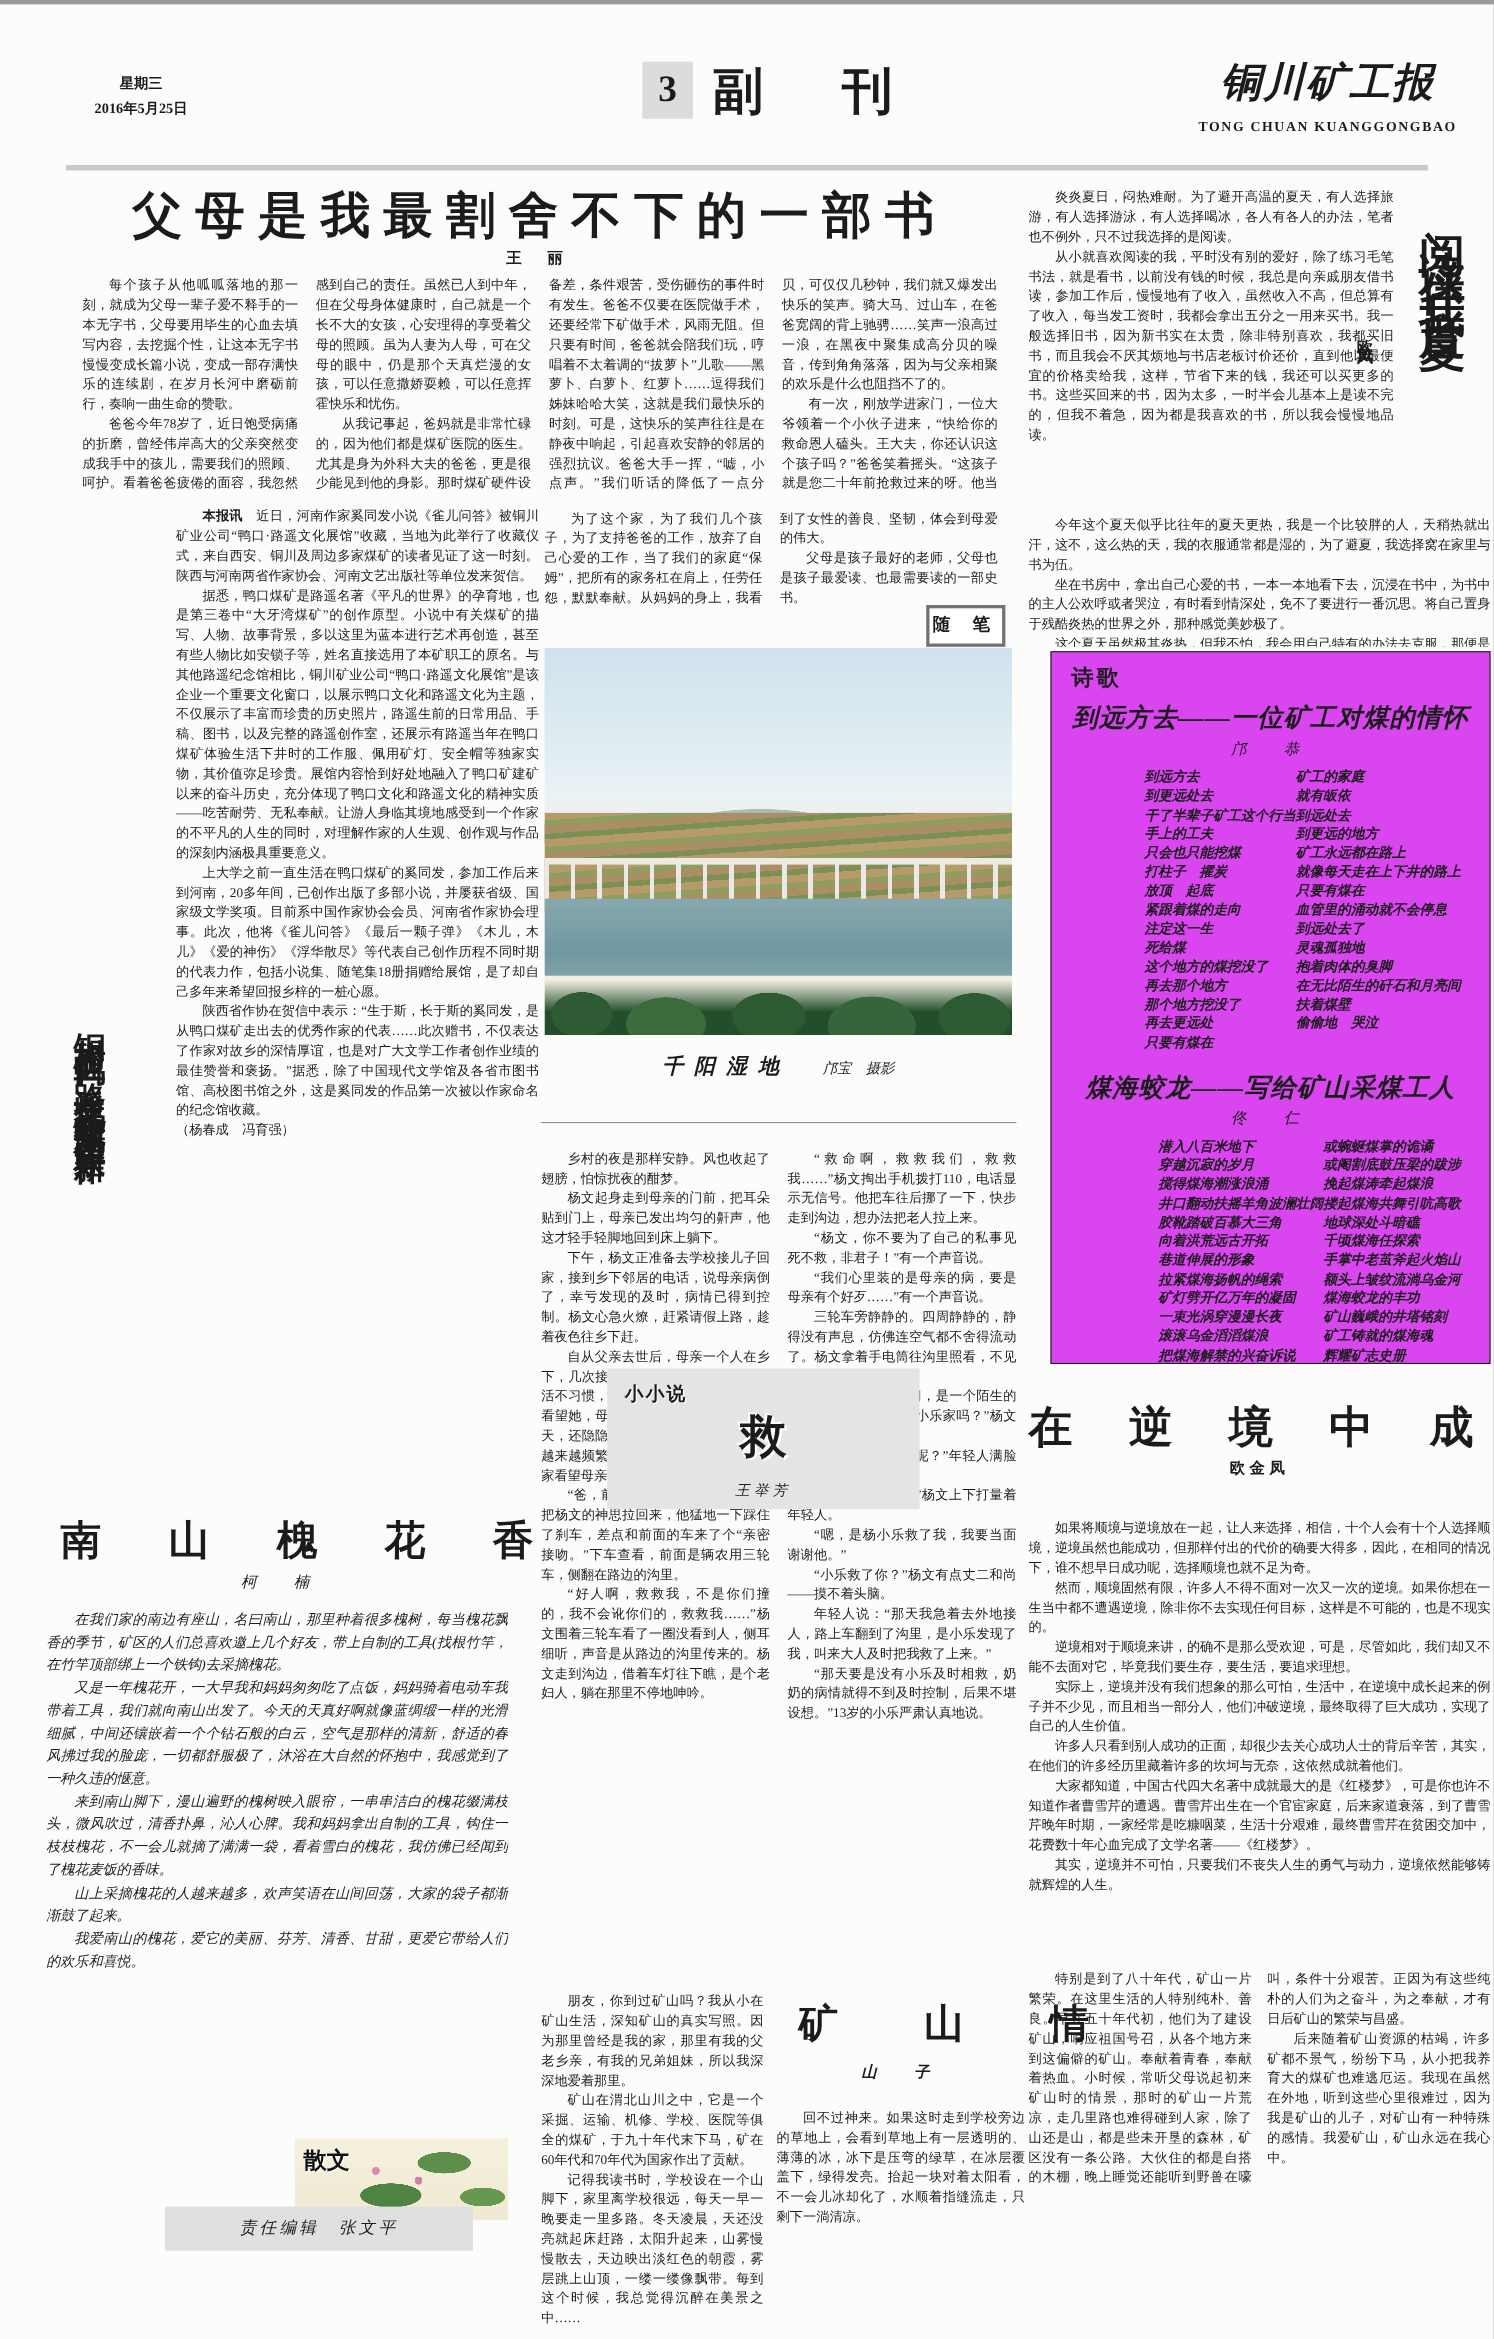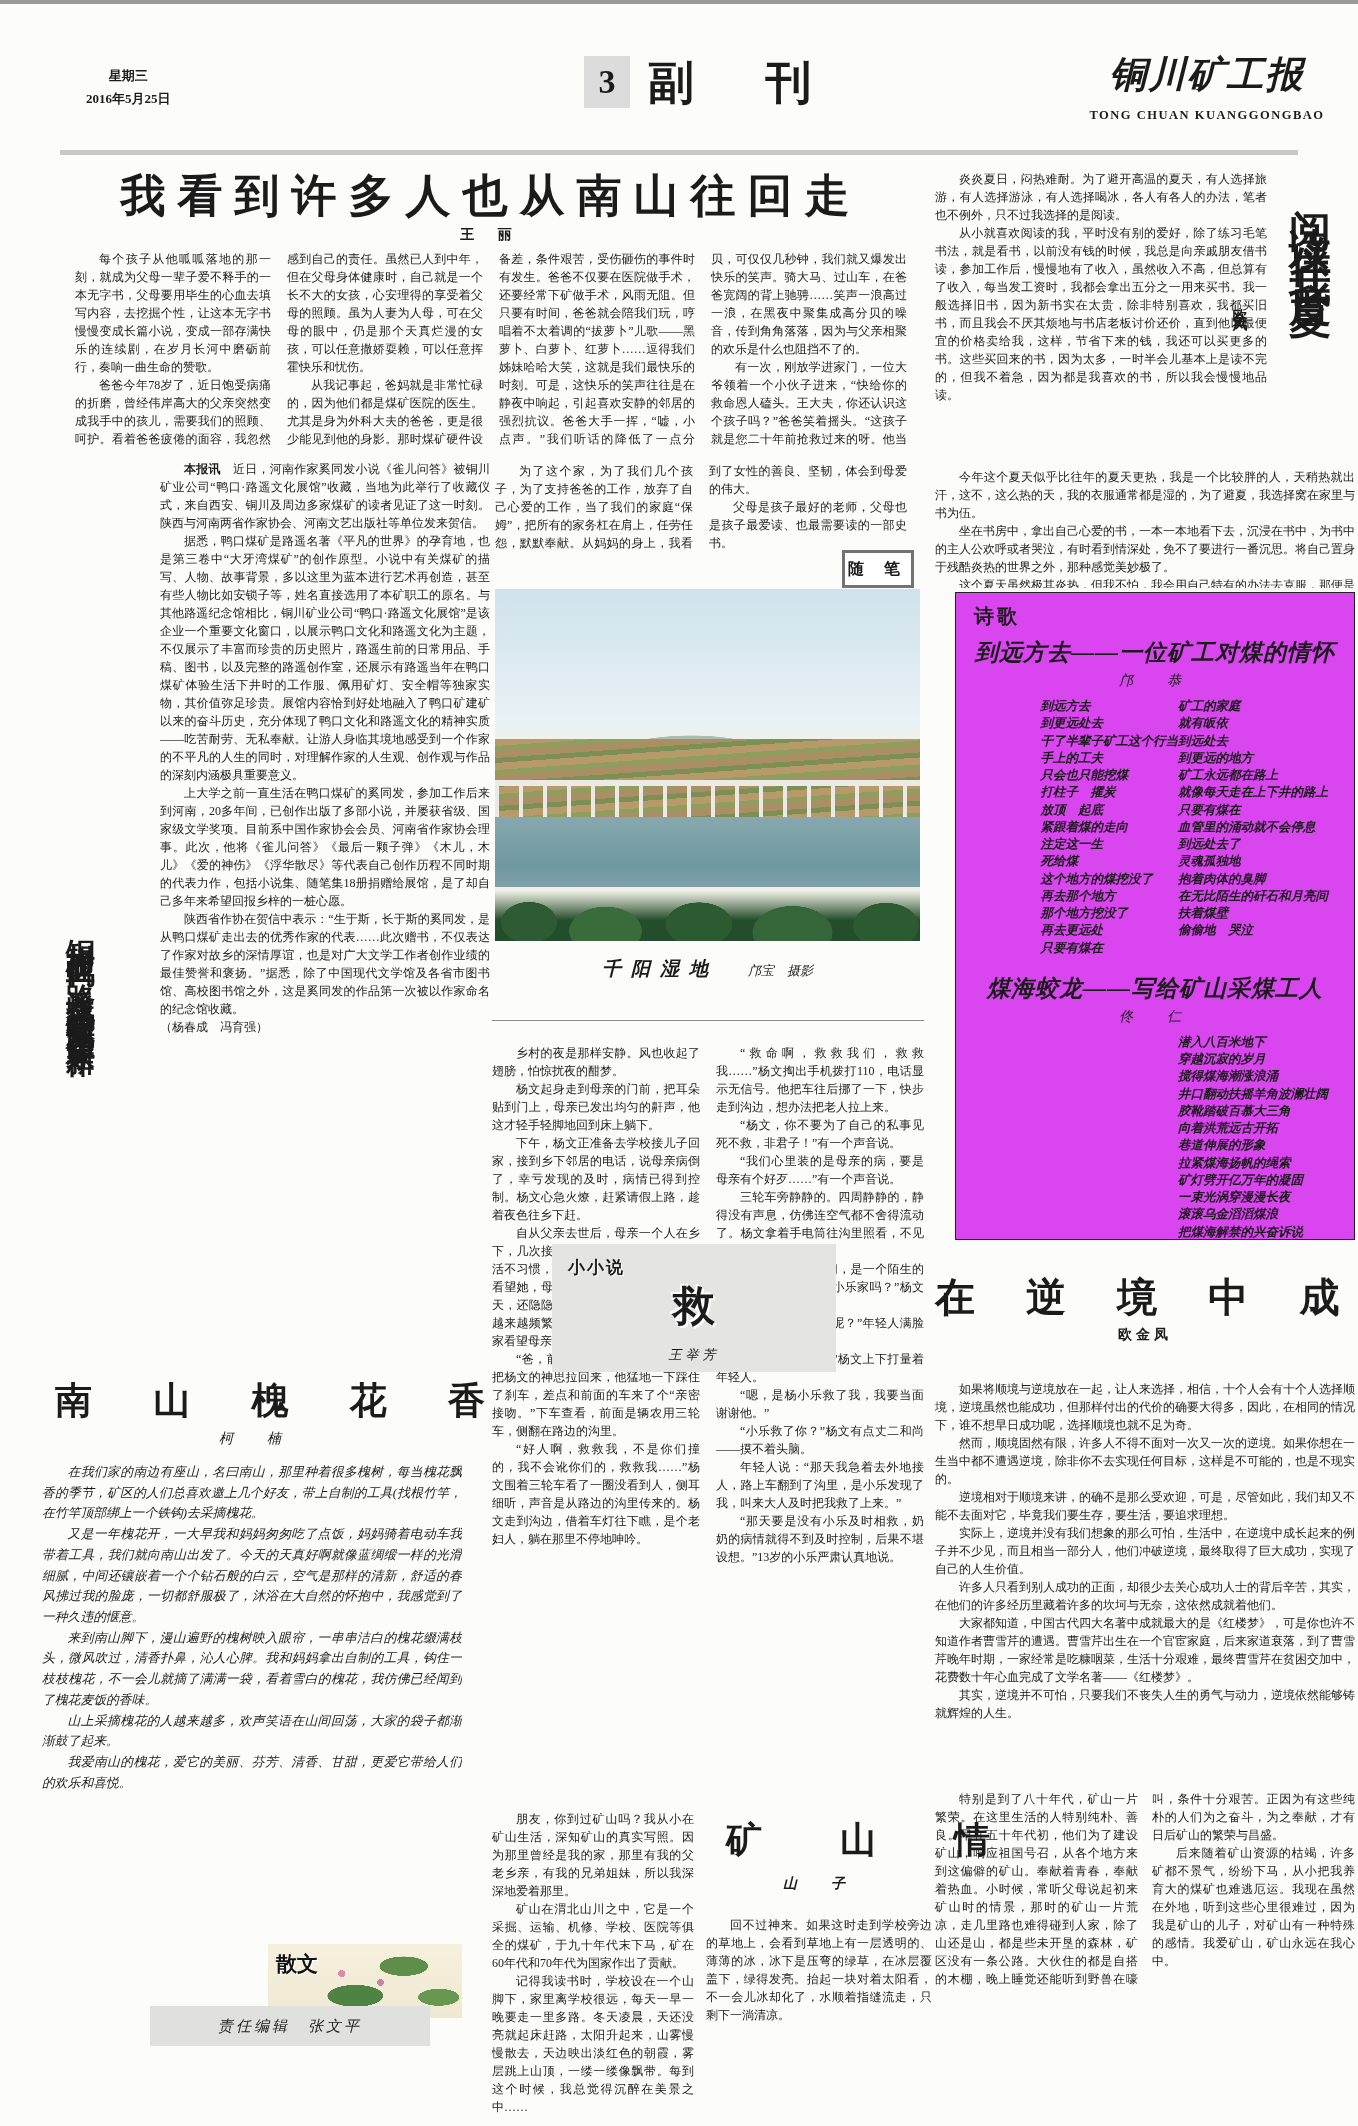--- a/index.html
+++ b/index.html
@@ -119,21 +119,21 @@
     <div>2016年5月25日</div>
   </div>
   <div class="abs pagenum">3</div>
   <div class="abs section-title">副  刊</div>
   <div class="abs brand">
     <div class="cn">铜川矿工报</div>
     <div class="en">TONG CHUAN KUANGGONGBAO</div>
   </div>
   <div class="abs header-rule"></div>
 
-  <div class="abs fumu-title">我看到许多人也从南山往回走</div>
+  <div class="abs fumu-title">父母是我最割舍不下的一部书</div>
   <div class="abs fumu-author">王 丽</div>
   <div class="abs fumu-cols bodytxt paras">
       <p>每个孩子从他呱呱落地的那一刻，就成为父母一辈子爱不释手的一本无字书，父母要用毕生的心血去填写内容，去挖掘个性，让这本无字书慢慢变成长篇小说，变成一部存满快乐的连续剧，在岁月长河中磨砺前行，奏响一曲生命的赞歌。</p>
       <p>爸爸今年78岁了，近日饱受病痛的折磨，曾经伟岸高大的父亲突然变成我手中的孩儿，需要我们的照顾、呵护。看着爸爸疲倦的面容，我忽然感到自己的责任。虽然已人到中年，但在父母身体健康时，自己就是一个长不大的女孩，心安理得的享受着父母的照顾。虽为人妻为人母，可在父母的眼中，仍是那个天真烂漫的女孩，可以任意撒娇耍赖，可以任意挥霍快乐和忧伤。</p>
       <p>从我记事起，爸妈就是非常忙碌的，因为他们都是煤矿医院的医生。尤其是身为外科大夫的爸爸，更是很少能见到他的身影。那时煤矿硬件设备差，条件艰苦，受伤砸伤的事件时有发生。爸爸不仅要在医院做手术，还要经常下矿做手术，风雨无阻。但只要有时间，爸爸就会陪我们玩，哼唱着不太着调的“拔萝卜”儿歌——黑萝卜、白萝卜、红萝卜……逗得我们姊妹哈哈大笑，这就是我们最快乐的时刻。可是，这快乐的笑声往往是在静夜中响起，引起喜欢安静的邻居的强烈抗议。爸爸大手一挥，“嘘，小点声。”我们听话的降低了一点分贝，可仅仅几秒钟，我们就又爆发出快乐的笑声。骑大马、过山车，在爸爸宽阔的背上驰骋……笑声一浪高过一浪，在黑夜中聚集成高分贝的噪音，传到角角落落，因为与父亲相聚的欢乐是什么也阻挡不了的。</p>
       <p>有一次，刚放学进家门，一位大爷领着一个小伙子进来，“快给你的救命恩人磕头。王大夫，你还认识这个孩子吗？”爸爸笑着摇头。“这孩子就是您二十年前抢救过来的呀。他当年得了……”老大爷激动地说。还有“王院长，谢谢你！是您给了我第二次生命……”还有……从父亲的身上，我懂得了什么是敬业、奉献，真诚！</p>
     </div>
   <div class="abs fumu-cont bodytxt paras">
       <p>为了这个家，为了我们几个孩子，为了支持爸爸的工作，放弃了自己心爱的工作，当了我们的家庭“保姆”，把所有的家务杠在肩上，任劳任怨，默默奉献。从妈妈的身上，我看到了女性的善良、坚韧，体会到母爱的伟大。</p>
       <p>父母是孩子最好的老师，父母也是孩子最爱读、也最需要读的一部史书。</p>
@@ -243,20 +243,32 @@
 搅得煤海潮涨浪涌
 井口翻动扶摇羊角波澜壮阔
 胶靴踏破百慕大三角
 向着洪荒远古开拓
 巷道伸展的形象
 拉紧煤海扬帆的绳索
 矿灯劈开亿万年的凝固
 一束光涡穿漫漫长夜
 滚滚乌金滔滔煤浪
 把煤海解禁的兴奋诉说</div>
+        <div class="poem-col">或蜿蜒煤掌的诡谲
+或阉割底鼓压梁的跋涉
+挽起煤涛牵起煤浪
+搂起煤海共舞引吭高歌
+地球深处斗暗礁
+千顷煤海任探索
+手掌中老茧斧起火焰山
+额头上皱纹流淌乌金河
+煤海蛟龙的丰功
+矿山巍峨的井塔铭刻
+矿工铸就的煤海魂
+辉耀矿志史册</div>
       </div>
     </div>
   </div>
 
   <div class="abs nx-title">在 逆 境 中 成 长</div>
   <div class="abs nx-author">欧金凤</div>
   <div class="abs nx-body bodytxt paras">
       <p>如果将顺境与逆境放在一起，让人来选择，相信，十个人会有十个人选择顺境，逆境虽然也能成功，但那样付出的代价的确要大得多，因此，在相同的情况下，谁不想早日成功呢，选择顺境也就不足为奇。</p>
       <p>然而，顺境固然有限，许多人不得不面对一次又一次的逆境。如果你想在一生当中都不遭遇逆境，除非你不去实现任何目标，这样是不可能的，也是不现实的。</p>
       <p>逆境相对于顺境来讲，的确不是那么受欢迎，可是，尽管如此，我们却又不能不去面对它，毕竟我们要生存，要生活，要追求理想。</p>

